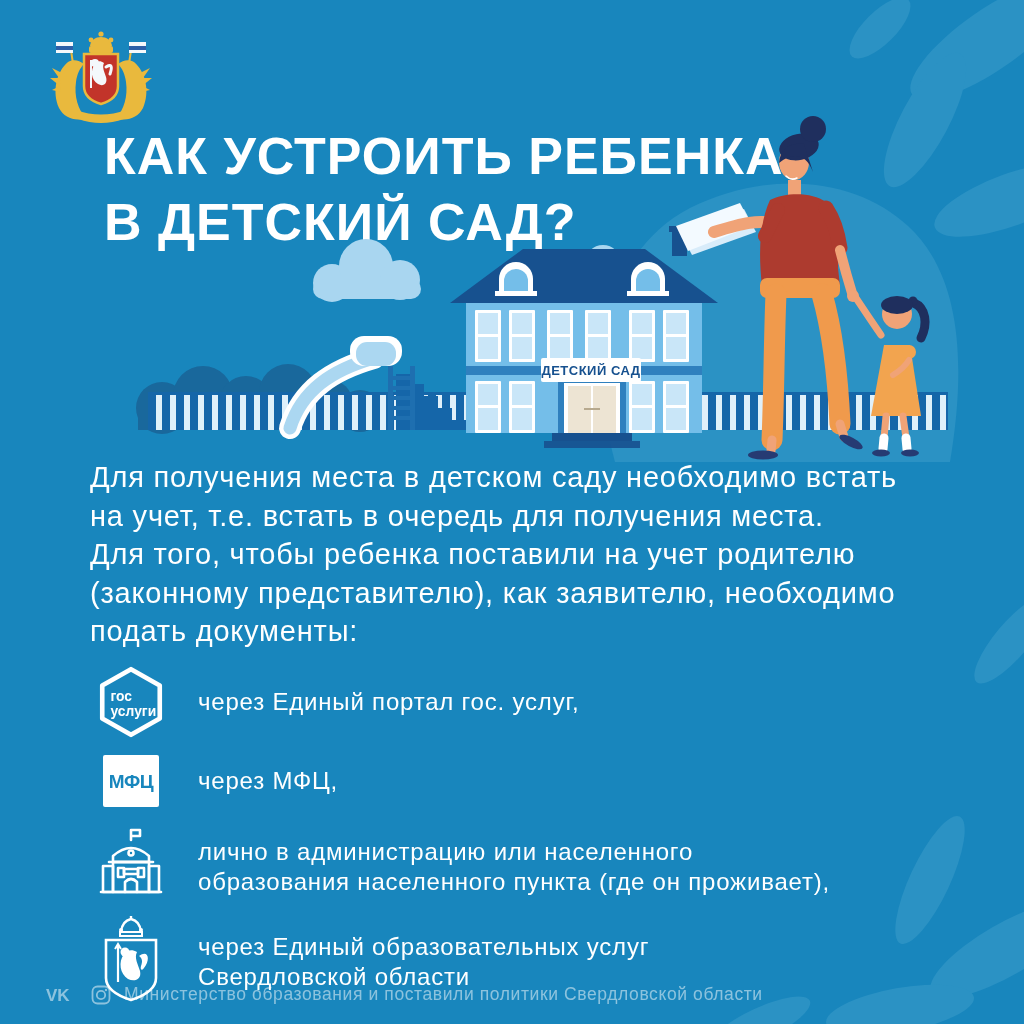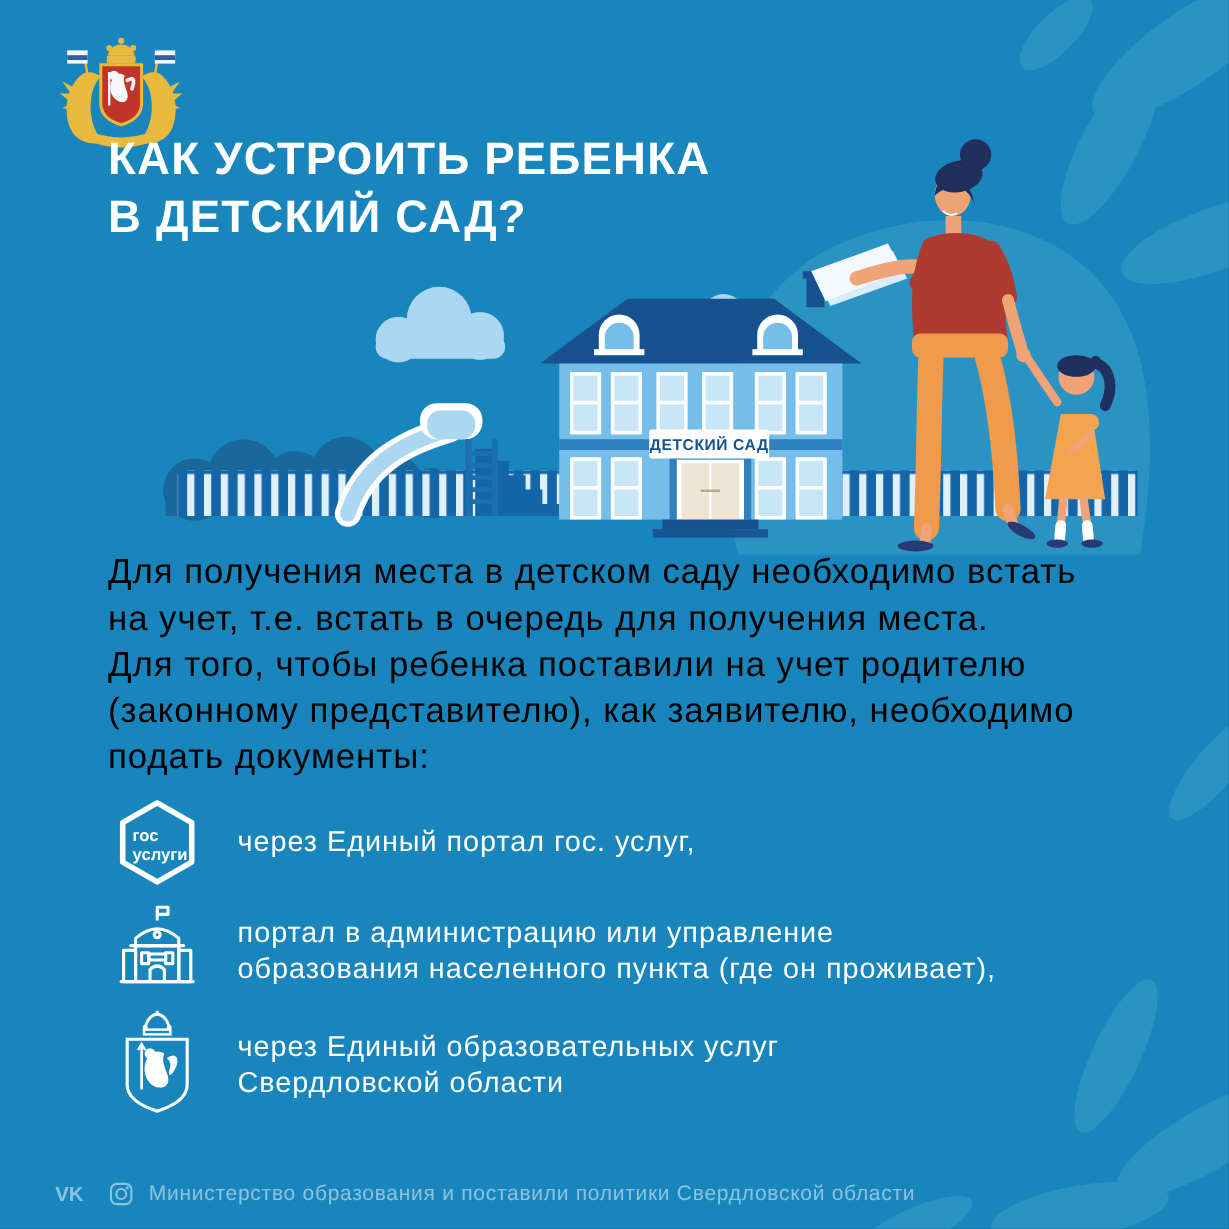--- a/index.html
+++ b/index.html
@@ -1,24 +1,24 @@
 <!DOCTYPE html>
 <html><head>
 <meta charset="utf-8">
 <style>
   html,body{margin:0;padding:0;background:#0e6da0;}
   .page{position:relative;width:1024px;height:1024px;background:#1886BD;overflow:hidden;
         font-family:"Liberation Sans",sans-serif;}
   svg{display:block;}
   .bg-pattern{position:absolute;left:0;top:0;}
   .emblem{position:absolute;left:46px;top:26px;}
-  .title{position:absolute;left:90px;top:110px;margin:0;color:#fff;font-size:38px;font-weight:700;
+  .title{position:absolute;left:90px;top:110px;margin:14px;color:#fff;font-size:52px;font-weight:700;
          line-height:1.26;letter-spacing:1px;white-space:pre-line;}
   .illustration{position:absolute;left:0;top:70px;}
-  .intro{position:absolute;left:90px;top:458px;width:880px;margin:0;color:#000000;font-size:29px;
+  .intro{position:absolute;left:90px;top:458px;width:880px;margin:0;color:#ffffff;font-size:29px;
          line-height:1.33;letter-spacing:0.8px;white-space:pre-line;}
   .steps{position:absolute;left:90px;top:664px;width:880px;}
   .step{display:flex;align-items:center;gap:26px;}
   .step-1{margin-bottom:14px;}
   .step-2{margin-bottom:20px;}
   .step-3{margin-bottom:10px;}
   .icon-box{flex:0 0 82px;width:82px;display:flex;justify-content:center;align-items:center;}
   .step-label{color:#ffffff;font-size:24px;line-height:1.24;letter-spacing:0.8px;white-space:pre-line;}
   .footer{position:absolute;left:46px;top:984px;display:flex;align-items:flex-end;gap:13px;}
   .footer-text{color:rgba(255,255,255,0.5);font-size:17.5px;letter-spacing:0.6px;}
@@ -232,39 +232,48 @@
       <div class="icon-box">
         <svg width="76" height="76" viewBox="0 0 74 74">
           <polygon points="37,5 65,21 65,53 37,69 9,53 9,21" fill="none" stroke="#FFFFFF" stroke-width="4.5" stroke-linejoin="round"></polygon>
           <text x="17" y="36" font-size="13.5" font-weight="bold" fill="#FFFFFF" font-family="Liberation Sans, sans-serif">гос</text>
           <text x="17" y="51" font-size="13.5" font-weight="bold" fill="#FFFFFF" font-family="Liberation Sans, sans-serif">услуги</text>
         </svg>
       </div>
       <span class="step-label">через Единый портал гос. услуг,</span>
     </div>
 
+    <div class="step step-2">
+      <div class="icon-box">
+        <svg width="58" height="54" viewBox="0 0 58 54">
+          <rect x="1" y="1" width="56" height="52" rx="2" fill="#FFFFFF"></rect>
+          <text x="29" y="34" text-anchor="middle" font-size="19" font-weight="bold" fill="#1886BD" letter-spacing="-0.5" font-family="Liberation Sans, sans-serif">МФЦ</text>
+        </svg>
+      </div>
+      <span class="step-label">через МФЦ,</span>
+    </div>
 
     <div class="step step-3">
       <div class="icon-box">
         <svg width="80" height="78" viewBox="0 0 80 78" fill="none" stroke="#FFFFFF" stroke-width="2.6" stroke-linecap="round" stroke-linejoin="round">
           <path d="M40 12 V2 H49 V8 H40"></path>
           <path d="M22 28 Q40 12 58 28 L58 34 H22 Z"></path>
           <circle cx="40" cy="25" r="2.5"></circle>
           <path d="M18 34 H62"></path>
           <rect x="22" y="34" width="36" height="30"></rect>
           <rect x="12" y="38" width="10" height="26"></rect>
           <rect x="58" y="38" width="10" height="26"></rect>
           <rect x="27" y="40" width="6" height="9"></rect>
           <rect x="47" y="40" width="6" height="9"></rect>
           <rect x="33" y="41" width="14" height="5"></rect>
           <path d="M34 64 V54 Q40 48 46 54 V64"></path>
           <path d="M10 64 H70"></path>
         </svg>
       </div>
-      <span class="step-label">портал в администрацию или управление
+      <span class="step-label">лично в администрацию или населенного
 образования населенного пункта (где он проживает),</span>
     </div>
 
     <div class="step step-4">
       <div class="icon-box">
         <svg width="74" height="92" viewBox="0 0 74 92">
           <path d="M27 16 Q28 5 37 3 Q46 5 47 16" fill="none" stroke="#FFFFFF" stroke-width="2.4"></path>
           <line x1="37" y1="3" x2="37" y2="0" stroke="#FFFFFF" stroke-width="2.4"></line>
           <circle cx="27" cy="14" r="2" fill="#FFFFFF"></circle>
           <circle cx="47" cy="14" r="2" fill="#FFFFFF"></circle>

